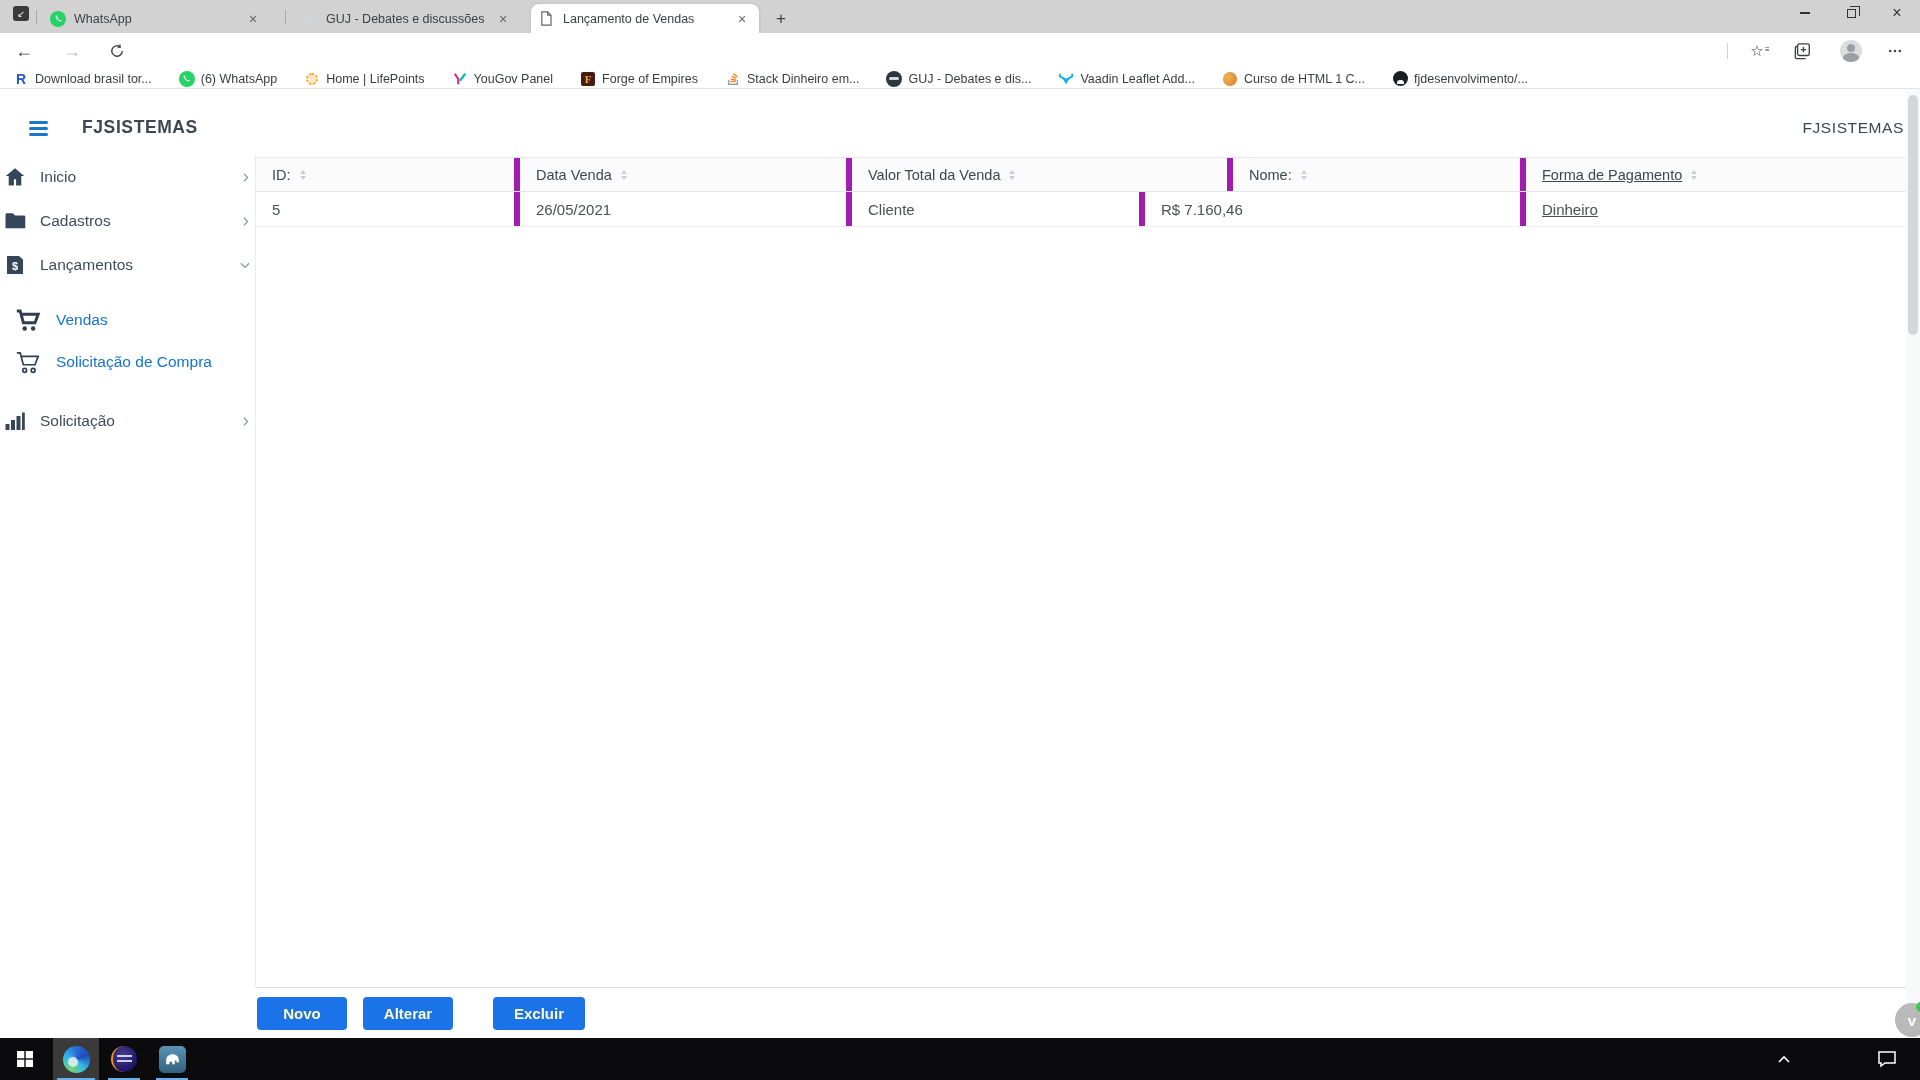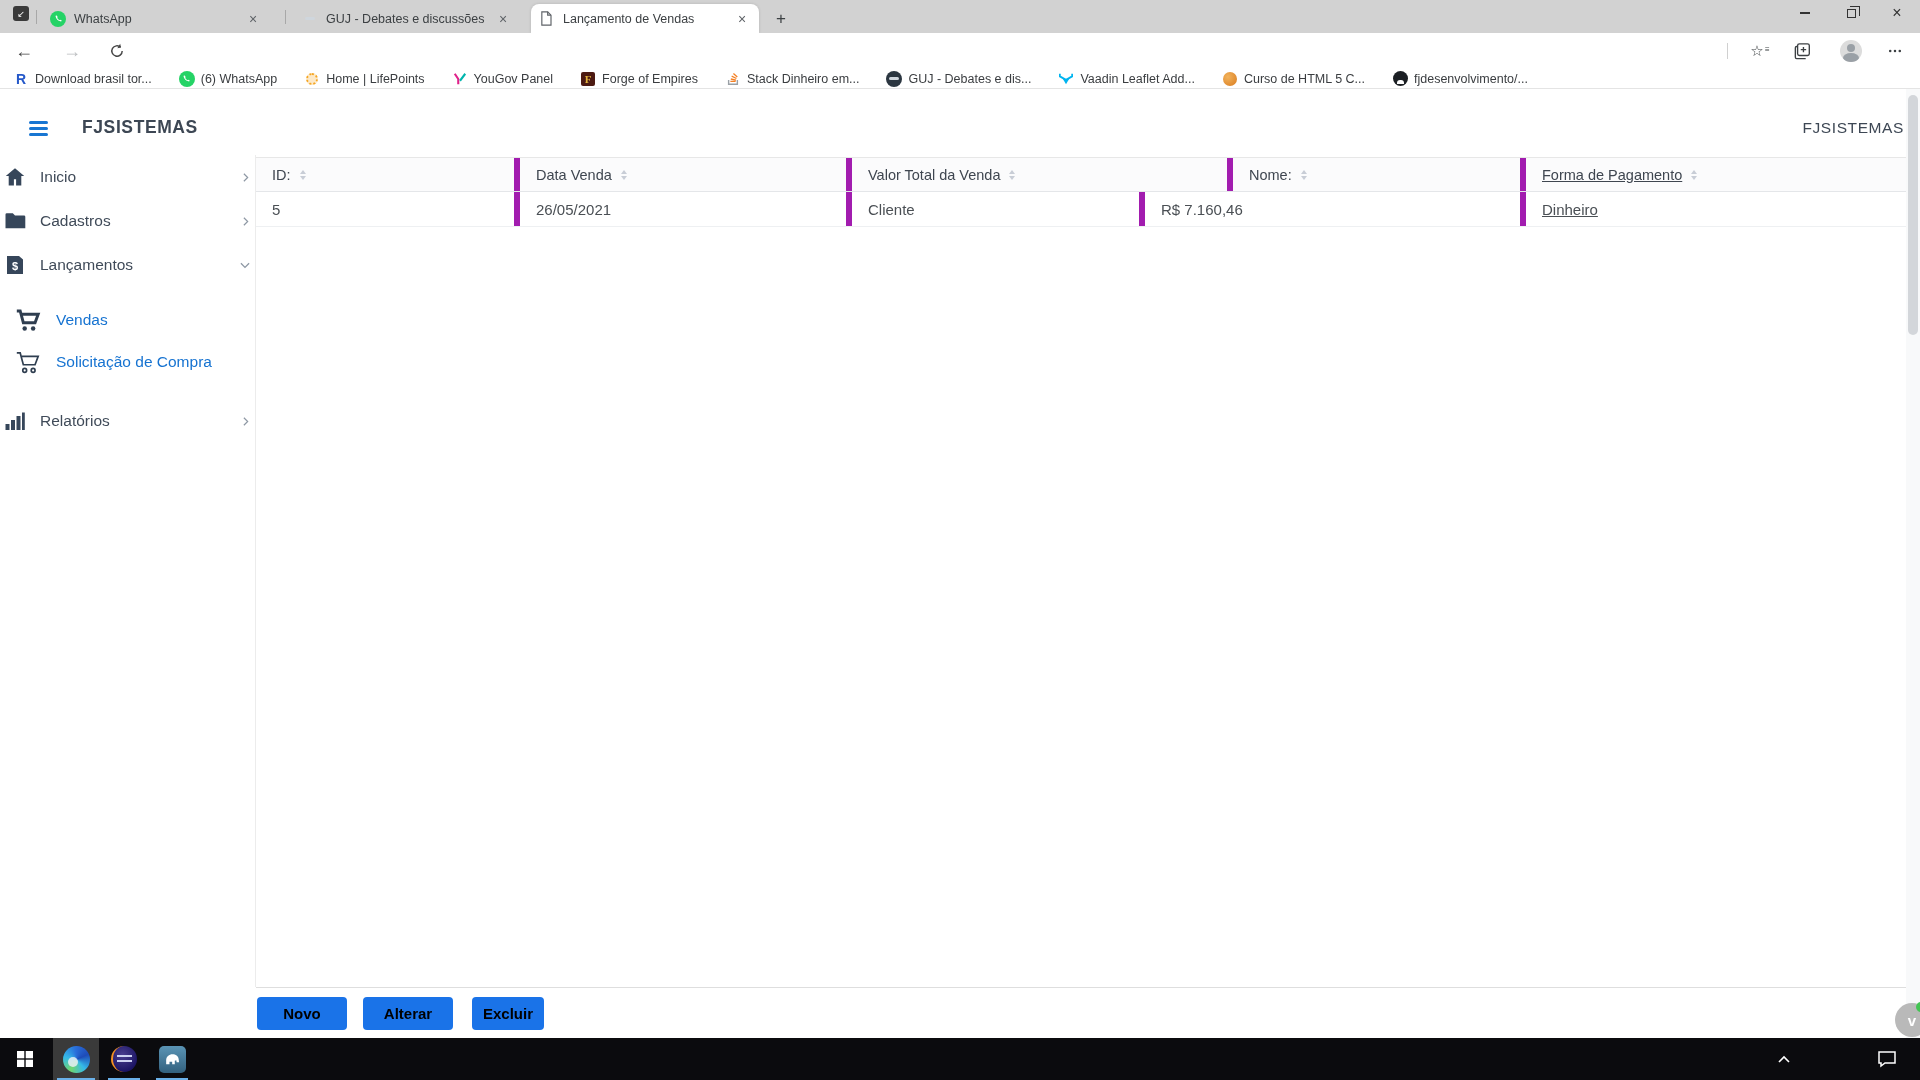--- a/index.html
+++ b/index.html
@@ -73,24 +73,24 @@
   .g-cell { display:flex; align-items:center; padding-left:16px; border-right:6px solid #a21caf; overflow:hidden; }
   .g-cell:last-child { border-right:none; }
   .c0{width:264px;} .c1{width:332px;} .c2{width:293px;} .c3{width:381px;} .c4{width:380px;text-decoration:underline;}
   .g-head .g-cell { font-size:14.5px; color:#3f4650; }
   .g-body .g-cell { font-size:15px; color:#4a4f54; }
   .sorter { display:inline-flex; flex-direction:column; margin-left:9px; gap:2px; }
   .sorter .up { width:0; height:0; border-left:3.5px solid transparent; border-right:3.5px solid transparent; border-bottom:4.5px solid #c8cdd6; }
   .sorter .dn { width:0; height:0; border-left:3.5px solid transparent; border-right:3.5px solid transparent; border-top:4.5px solid #c8cdd6; }
 
   #content-bottom-line { position:absolute; left:256px; top:898px; width:1650px; height:1px; background:#dedede; }
-  .btn { position:absolute; top:908px; height:33px; background:#1a73e8; color:#000000; border:none; border-radius:4px; font-size:15px; font-weight:700; font-family:"Liberation Sans", sans-serif; }
+  .btn { position:absolute; top:908px; height:33px; background:#1a73e8; color:#fef9c3; border:none; border-radius:4px; font-size:15px; font-weight:700; font-family:"Liberation Sans", sans-serif; }
   #btn-novo { left:257px; width:90px; }
   #btn-alterar { left:363px; width:90px; }
-  #btn-excluir { left:472px; width:72px; }
+  #btn-excluir { left:493px; width:92px; }
 
   #page-scrollbar { position:absolute; left:1906px; top:0; width:14px; height:949px; background:#f8f9fa; }
   #page-scroll-thumb { position:absolute; left:2px; top:6px; width:10px; height:240px; background:#d3d6da; border-radius:6px; }
 
   #vaadin-float { position:absolute; left:1895px; top:914px; width:34px; height:34px; border-radius:50%; background:#b9b9b9; color:#fff; font-size:15px; font-weight:700; display:flex; align-items:center; justify-content:center; }
   #vaadin-dot { position:absolute; left:1916px; top:913px; width:10px; height:10px; border-radius:50%; background:#43c553; }
 
   
   #taskbar { position:absolute; left:0; top:1038px; width:1920px; height:42px; background:#0b0b0e; }
   .tk { position:absolute; top:0; height:42px; display:flex; align-items:center; justify-content:center; }
@@ -264,21 +264,21 @@
             <path d="M1 2v3l7 4 7-4V2" fill="none" stroke="#00b4f0" stroke-width="2"></path>
             <path d="M8 14l3.5-6h-7z" fill="#00b4f0"></path>
           </svg>
         </span>
       <span>Vaadin Leaflet Add...</span>
     </div>
     <div class="bm">
       <span class="bicon">
           <span class="circle16" style="width:14px;height:14px;background:radial-gradient(circle at 35% 35%, #f2b35c, #d97b1e);display:inline-block"></span>
         </span>
-      <span>Curso de HTML 5 C...</span>
+      <span>Curso de HTML 1 C...</span>
     </div>
     <div class="bm">
       <span class="bicon">
           <span class="circle16" style="width:15px;height:15px;background:#1b1f23;position:relative;display:inline-block">
             <span style="position:absolute;left:4px;top:9px;width:7px;height:4px;border-radius:3px 3px 0 0;background:#fff"></span>
           </span>
         </span>
       <span>fjdesenvolvimento/...</span>
     </div>
   </div>
@@ -362,21 +362,21 @@
 
     <div class="nav-item" style="top:314px">
       <span class="nav-icon">
         <svg width="24" height="24" viewBox="0 0 24 24">
             <rect class="svg-slate" x="2.5" y="15" width="4" height="6"></rect>
             <rect class="svg-slate" x="8" y="11" width="4" height="10"></rect>
             <rect class="svg-slate" x="13.5" y="7" width="4" height="14"></rect>
             <rect class="svg-slate" x="19" y="3.5" width="2.8" height="17.5"></rect>
           </svg>
       </span>
-      <span class="nav-label">Relatórios</span>
+      <span class="nav-label">Solicitação</span>
       <span class="nav-chev">
           <svg width="13" height="13" viewBox="0 0 24 24">
             <path d="M9 5l7 7-7 7" fill="none" stroke="#8e98a4" stroke-width="2.2"></path>
           </svg>
         </span>
     </div>
 
     <div id="grid">
       <div class="g-row g-head">
         <div class="g-cell c0">

